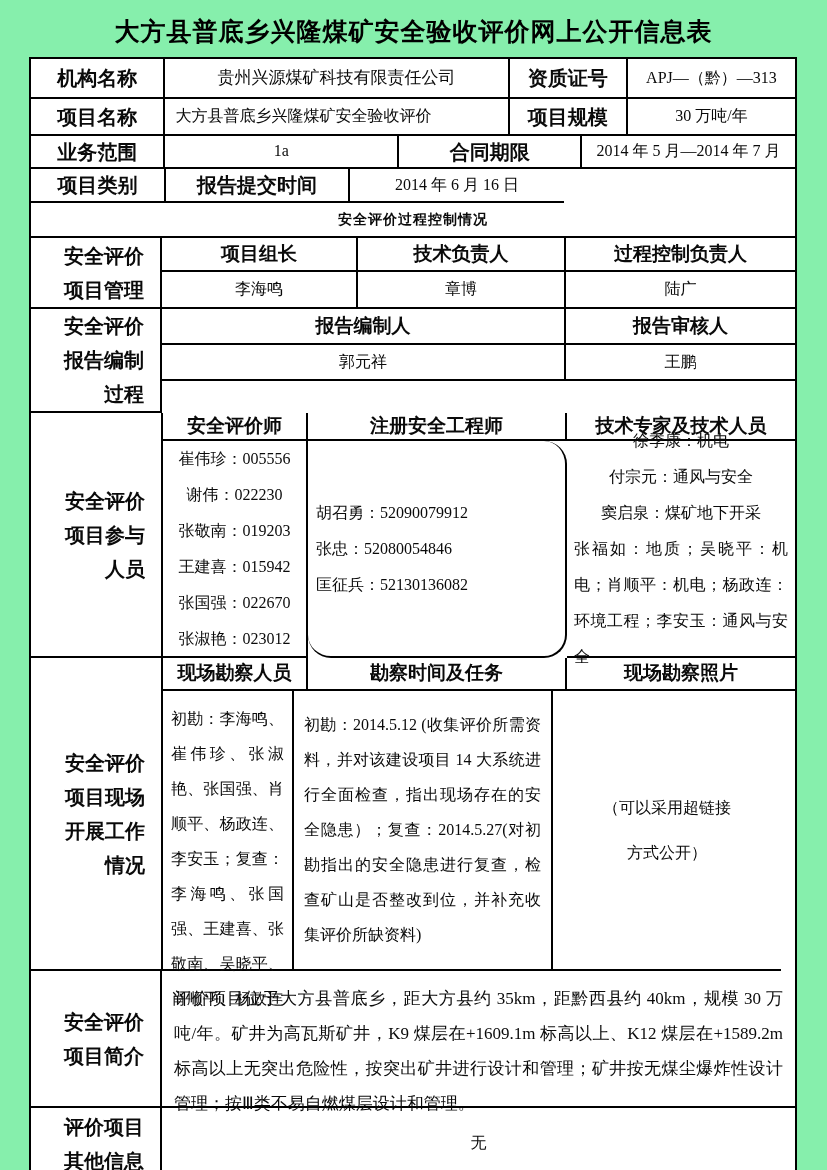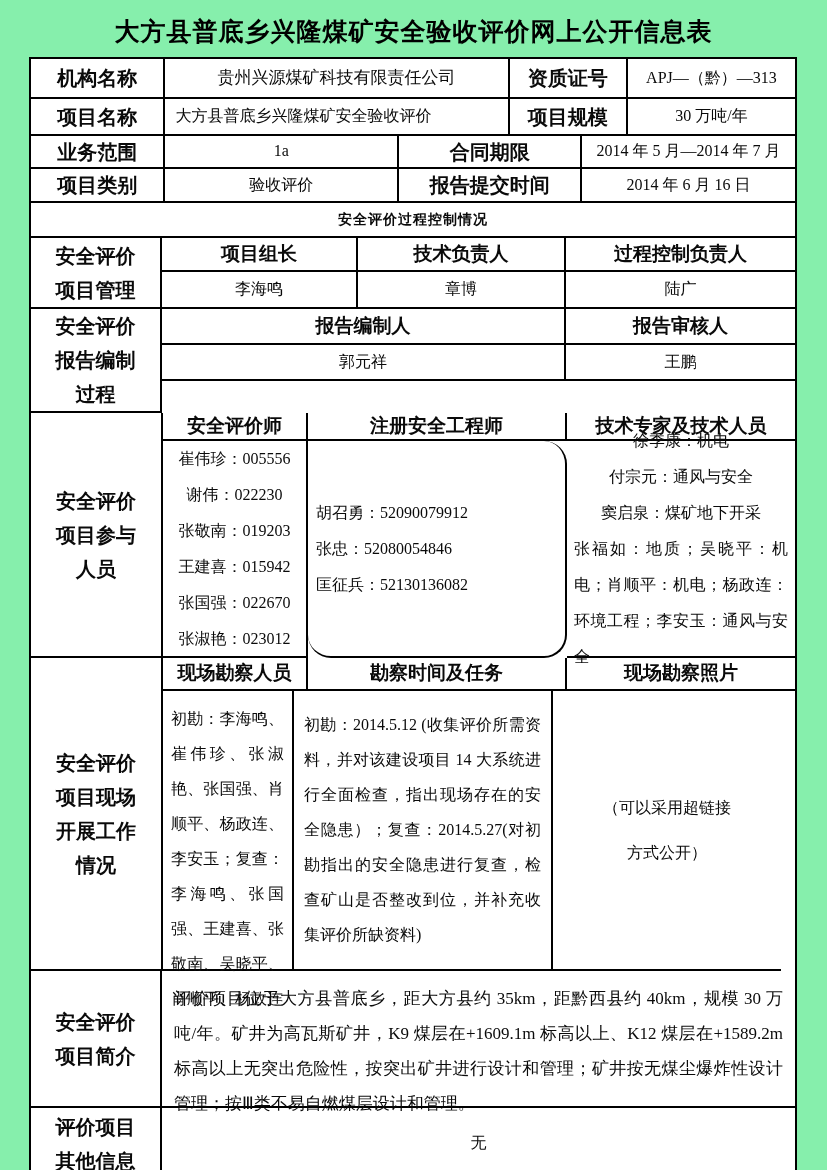--- a/index.html
+++ b/index.html
@@ -22,21 +22,21 @@
   .body { flex:1; display:flex; flex-direction:column; }
   .c {
     box-sizing:border-box;
     border-right:2px solid #000; border-bottom:2px solid #000;
     display:flex; align-items:center; justify-content:center;
     text-align:center; font-size:16px; line-height:1.3;
   }
   .row .c:last-child { border-right:none; }
   .lbl {
     font-family:"Liberation Sans", sans-serif; font-weight:bold;
-    font-size:20px; line-height:34px; padding:0 16px; text-align:center;
+    font-size:20px; line-height:34px; padding:0 16px; text-align:right;
   }
   .hdr {
     font-family:"Liberation Sans", sans-serif; font-weight:bold;
     font-size:19px;
   }
   .secTitle {
     font-family:"Liberation Sans", sans-serif; font-weight:bold;
     font-size:14px; letter-spacing:1px;
   }
   .leftv { justify-content:flex-start; text-align:right; padding-left:10px; }
@@ -78,21 +78,20 @@
 
     <div class="row" style="height:33px">
       <div class="c lbl" style="width:135px">业务范围</div>
       <div class="c" style="width:235px">1a</div>
       <div class="c lbl" style="width:184px;padding:0">合同期限</div>
       <div class="c" style="width:214px">2014 年 5 月—2014 年 7 月</div>
     </div>
 
     <div class="row" style="height:34px">
       <div class="c lbl" style="width:135px">项目类别</div>
-      <div class="c" style="width:235px">验收评价</div>
       <div class="c lbl" style="width:184px;padding:0">报告提交时间</div>
       <div class="c" style="width:214px">2014 年 6 月 16 日</div>
     </div>
 
     <div class="row" style="height:35px">
       <div class="c secTitle" style="width:768px">安全评价过程控制情况</div>
     </div>
 
     <div class="sec">
       <div class="c lbl" style="width:135px">安全评价项目管理</div>

